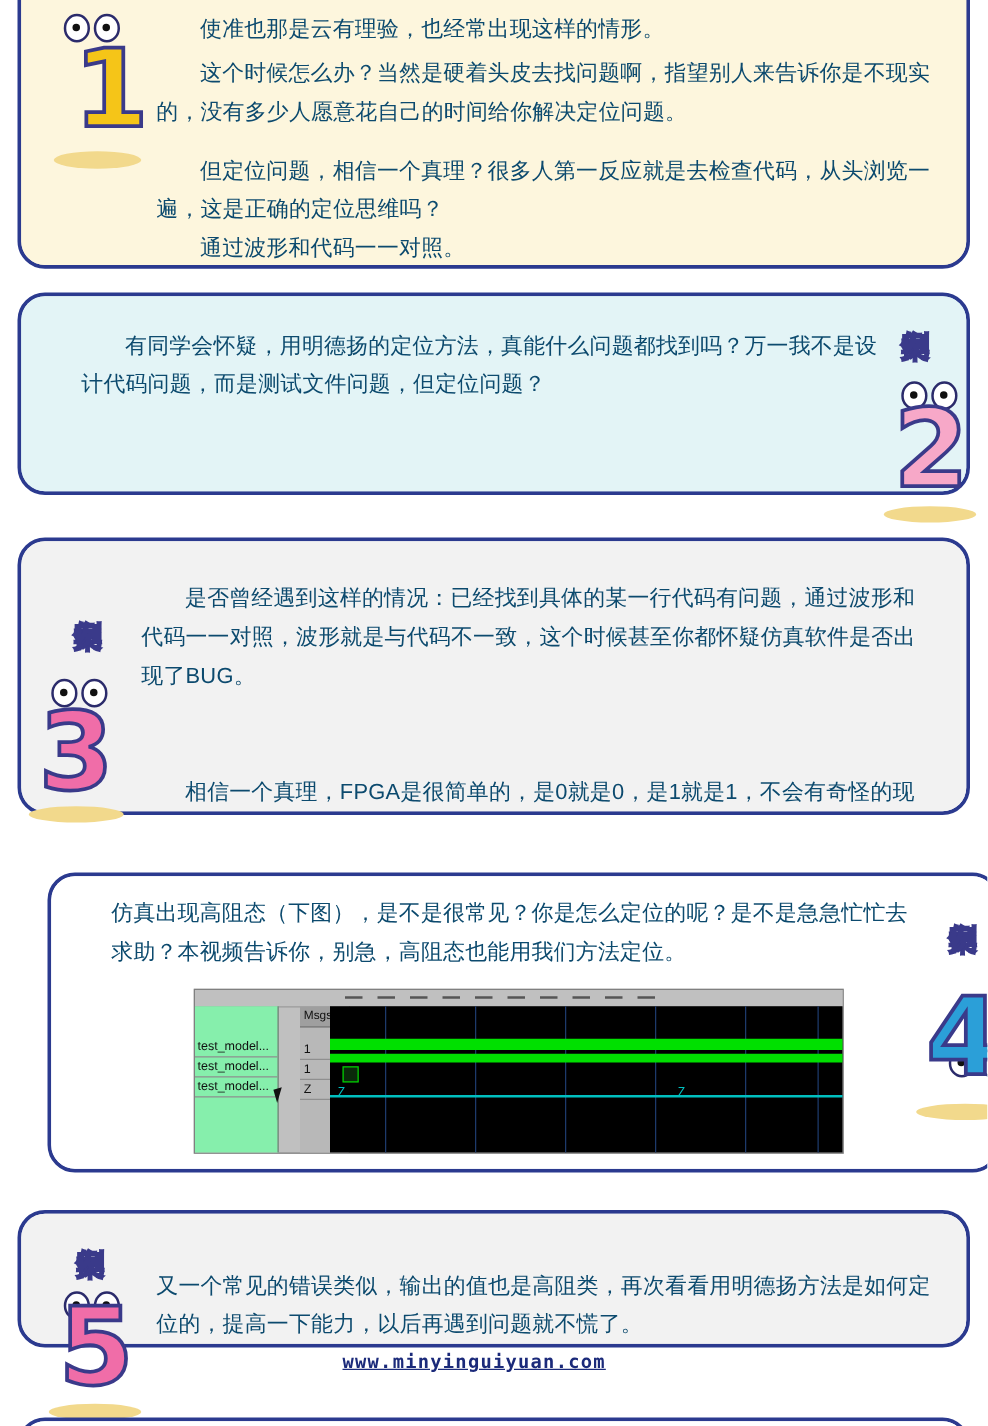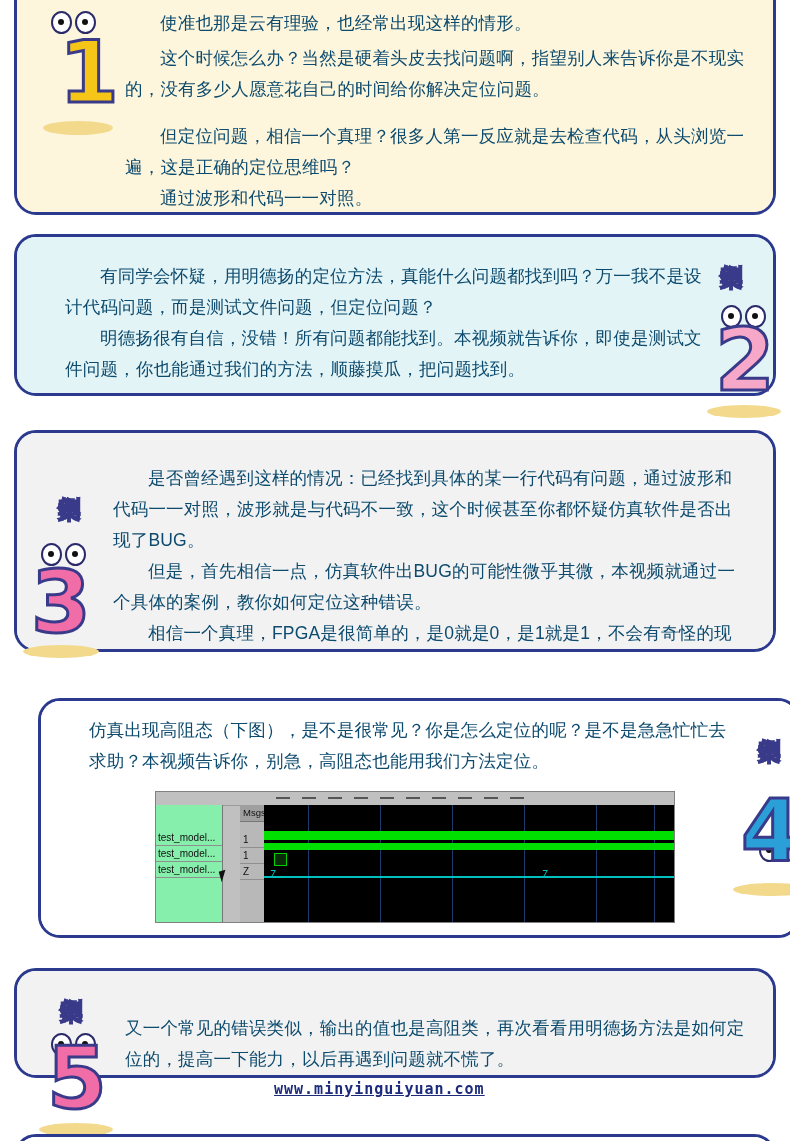--- a/index.html
+++ b/index.html
@@ -206,36 +206,34 @@
       <div class="eye"></div>
       <div class="eye"></div>
     </div>
     <div class="mascot" style="left:42px; top:66px; color:#f5c518;">1</div>
     <div class="shadow-ellipse" style="left:26px; top:158px; width:70px; height:14px;"></div>
   </div>
 
   <div class="card c2" style="left:14px; top:234px; width:762px; height:162px;">
     <div class="body c2">
       <div class="txt" style="left:48px; top:24px; width:648px; text-indent:2em;">有同学会怀疑，用明德扬的定位方法，真能什么问题都找到吗？万一我不是设计代码问题，而是测试文件问题，但定位问题？</div>
-      <div class="txt" style="left:48px; top:86px; width:648px; text-indent:2em;">明德扬很有自信，没错！所有问题都能找到。本视频就告诉你，即使是测试文件问题，你也能通过我们的方法，顺藤摸瓜，把问题找到。</div>
     </div>
 
     <div class="anli" style="left:702px; top:8px; color:#f06da8; -webkit-text-stroke:1.5px #3a3a8a;">案例</div>
     <div class="eyes" style="left:704px; top:68px;">
       <div class="eye"></div>
       <div class="eye"></div>
     </div>
     <div class="mascot" style="left:698px; top:80px; color:#f7a8c8;">2</div>
     <div class="shadow-ellipse" style="left:690px; top:168px; width:74px; height:13px; background:#f2d98c;"></div>
   </div>
 
   <div class="card c3" style="left:14px; top:430px; width:762px; height:222px;">
     <div class="body c3">
       <div class="txt" style="left:96px; top:30px; width:624px; text-indent:2em;">是否曾经遇到这样的情况：已经找到具体的某一行代码有问题，通过波形和代码一一对照，波形就是与代码不一致，这个时候甚至你都怀疑仿真软件是否出现了BUG。</div>
-      <div class="txt" style="left:96px; top:123px; width:624px; text-indent:2em;">但是，首先相信一点，仿真软件出BUG的可能性微乎其微，本视频就通过一个具体的案例，教你如何定位这种错误。</div>
       <div class="txt" style="left:96px; top:185px; width:634px; text-indent:2em;">相信一个真理，FPGA是很简单的，是0就是0，是1就是1，不会有奇怪的现象的。当你发现很奇怪的时候，一般就是自己粗心了。</div>
     </div>
 
     <div class="anli" style="left:40px; top:44px; color:#2b9fd8; -webkit-text-stroke:1.5px #3a3a8a;">案例</div>
     <div class="eyes" style="left:24px; top:110px;">
       <div class="eye"></div>
       <div class="eye"></div>
     </div>
     <div class="mascot" style="left:14px; top:126px; color:#f06da8;">3</div>
     <div class="shadow-ellipse" style="left:6px; top:212px; width:76px; height:13px;"></div>

